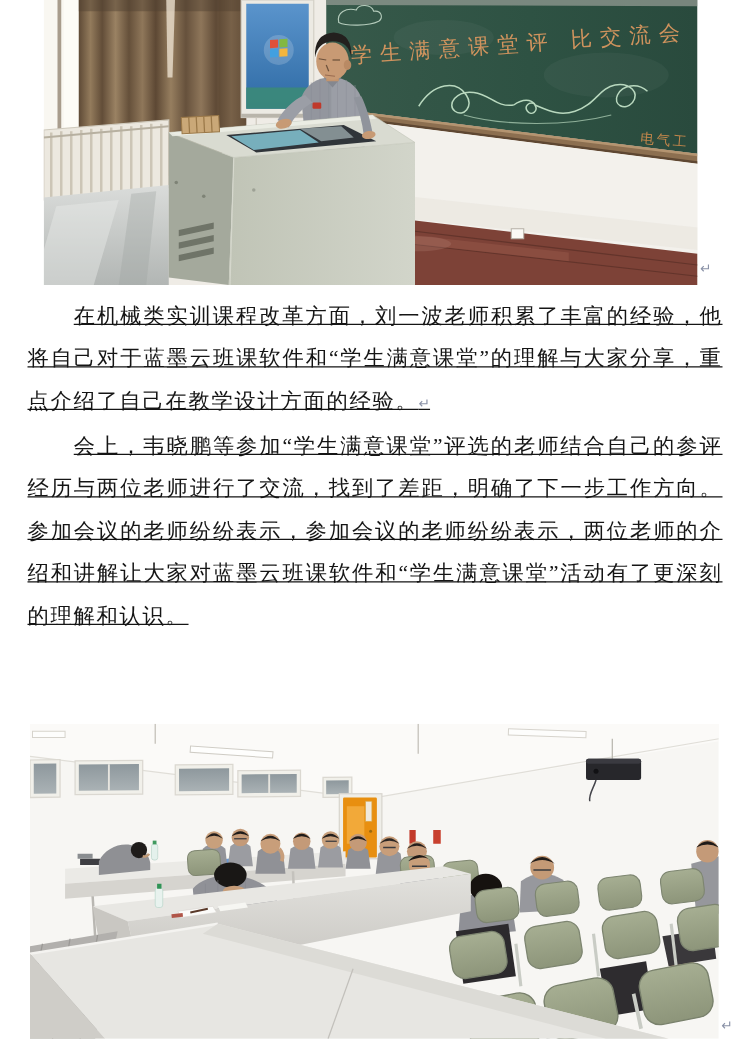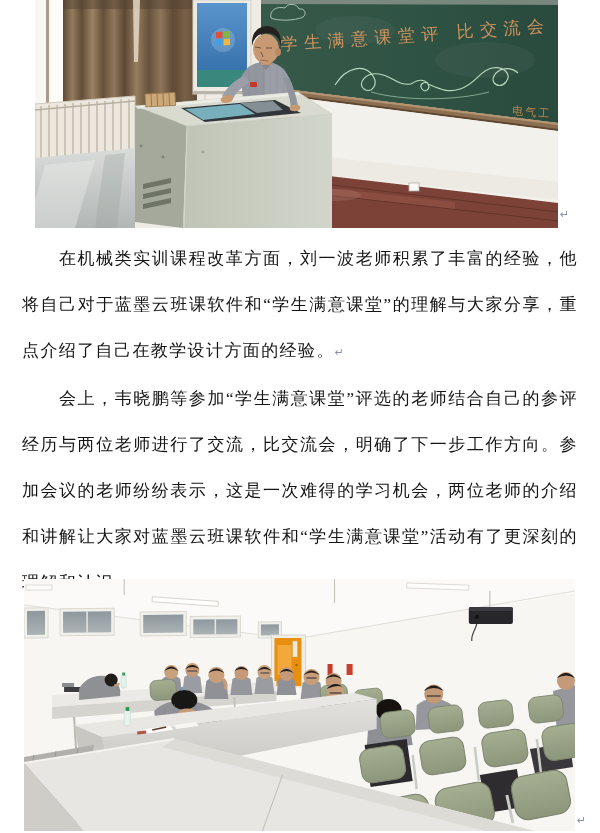--- a/index.html
+++ b/index.html
@@ -6,22 +6,22 @@
   .page{
     position:relative;width:600px;height:833px;background:#ffffff;overflow:hidden;
     font-family:"Liberation Serif","DejaVu Serif",serif;
   }
   .photo{position:absolute;display:block;}
   .photo svg{display:block;width:100%;height:100%;}
   #photo-lecture{left:35px;top:0;width:523px;height:228px;}
   #photo-classroom{left:24px;top:579px;width:551px;height:252px;}
   .doc-text{
     position:absolute;left:22px;top:236px;width:556px;
-    font-size:17px;line-height:46px;letter-spacing:1.4px;
-    color:#151515;text-align:justify;text-justify:inter-ideograph;
+    font-size:17px;line-height:34px;letter-spacing:1.4px;
+    color:#151515;text-align:justify;text-justify:inter-ideograph;text-decoration:underline;
   }
   .doc-text p{margin:0;text-indent:37px;}
   .pilcrow{
     font-family:"DejaVu Sans",sans-serif;font-size:11px;color:#8b93a8;
     letter-spacing:0;vertical-align:baseline;
   }
   .pilcrow.abs{position:absolute;}
   #mark-photo1{left:560px;top:208px;}
   #mark-photo2{left:577px;top:814px;}
   .chalk-title{font-family:"DejaVu Sans","Liberation Sans",sans-serif;}
@@ -214,21 +214,21 @@
         <ellipse cx="192" cy="99" rx="6.5" ry="3.8" transform="rotate(-14 192 99)" fill="#c79a74"></ellipse>
         <path d="M248,78 C252,88 255,98 256,108 L263,106 C261,95 258,85 254,77 Z" fill="#90949c"></path>
         <ellipse cx="260" cy="108" rx="5.5" ry="3.2" transform="rotate(-8 260 108)" fill="#c79a74"></ellipse>
       </g>
     </svg>
   </div>
   <span class="pilcrow abs" id="mark-photo1">↵</span>
 
   <div class="doc-text">
     <p><span>在机械类实训课程改革方面，刘一波老师积累了丰富的经验，他将自己对于蓝墨云班课软件和“学生满意课堂”的理解与大家分享，重点介绍了自己在教学设计方面的经验。</span><span class="pilcrow">↵</span></p>
-    <p><span>会上，韦晓鹏等参加“学生满意课堂”评选的老师结合自己的参评经历与两位老师进行了交流，比交流会，明确了下一步工作方向。参加会议的老师纷纷表示，这是一次难得的学习机会，两位老师的介绍和讲解让大家对蓝墨云班课软件和“学生满意课堂”活动有了更深刻的理解和认识。</span></p>
+    <p><span>会上，韦晓鹏等参加“学生满意课堂”评选的老师结合自己的参评经历与两位老师进行了交流，找到了差距，明确了下一步工作方向。参加会议的老师纷纷表示，参加会议的老师纷纷表示，两位老师的介绍和讲解让大家对蓝墨云班课软件和“学生满意课堂”活动有了更深刻的理解和认识。</span></p>
   </div>
 
   <div class="photo" id="photo-classroom">
     <svg viewBox="0 0 550 252" preserveAspectRatio="none">
       <defs>
         <linearGradient id="glassGrad" x1="0" y1="0" x2="0" y2="1">
           <stop offset="0" stop-color="#8e989d"></stop>
             <stop offset="1" stop-color="#aab2b5"></stop>
         </linearGradient>
         <linearGradient id="chairGrad" x1="0" y1="0" x2="0" y2="1">

